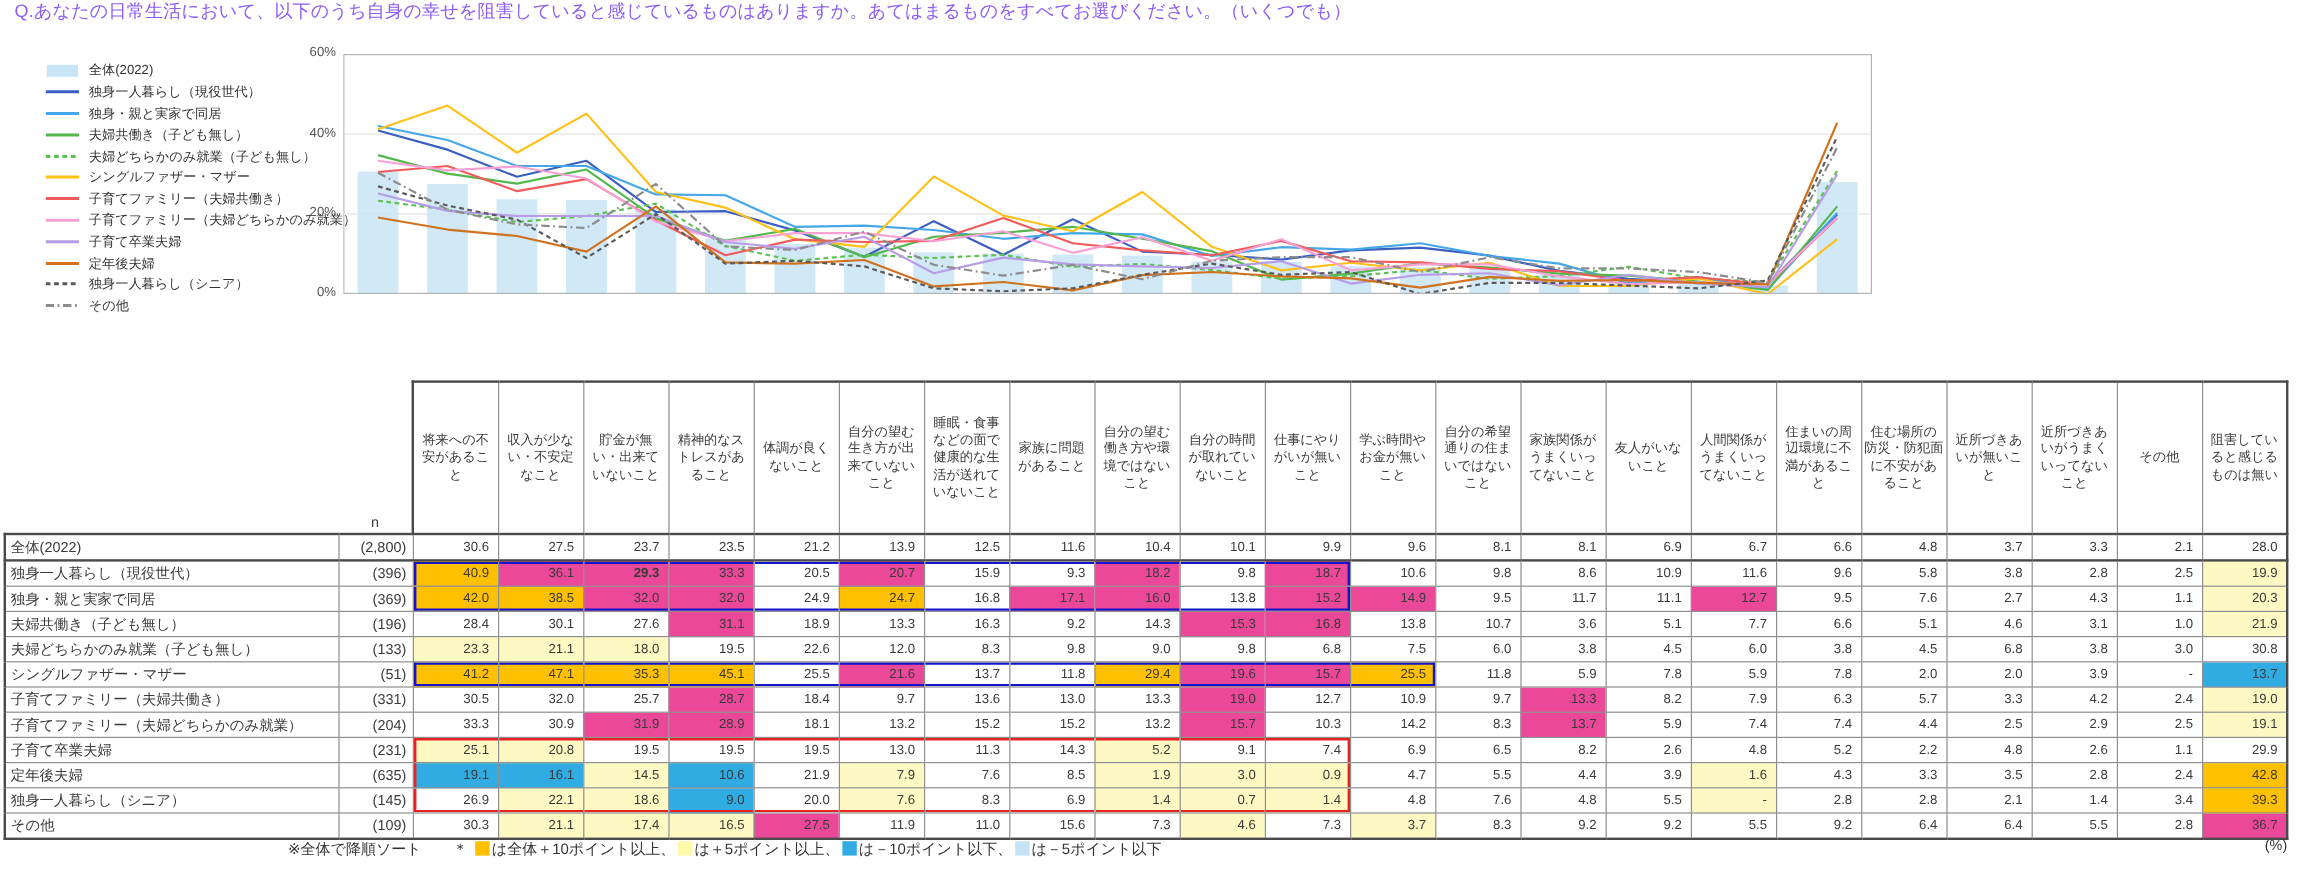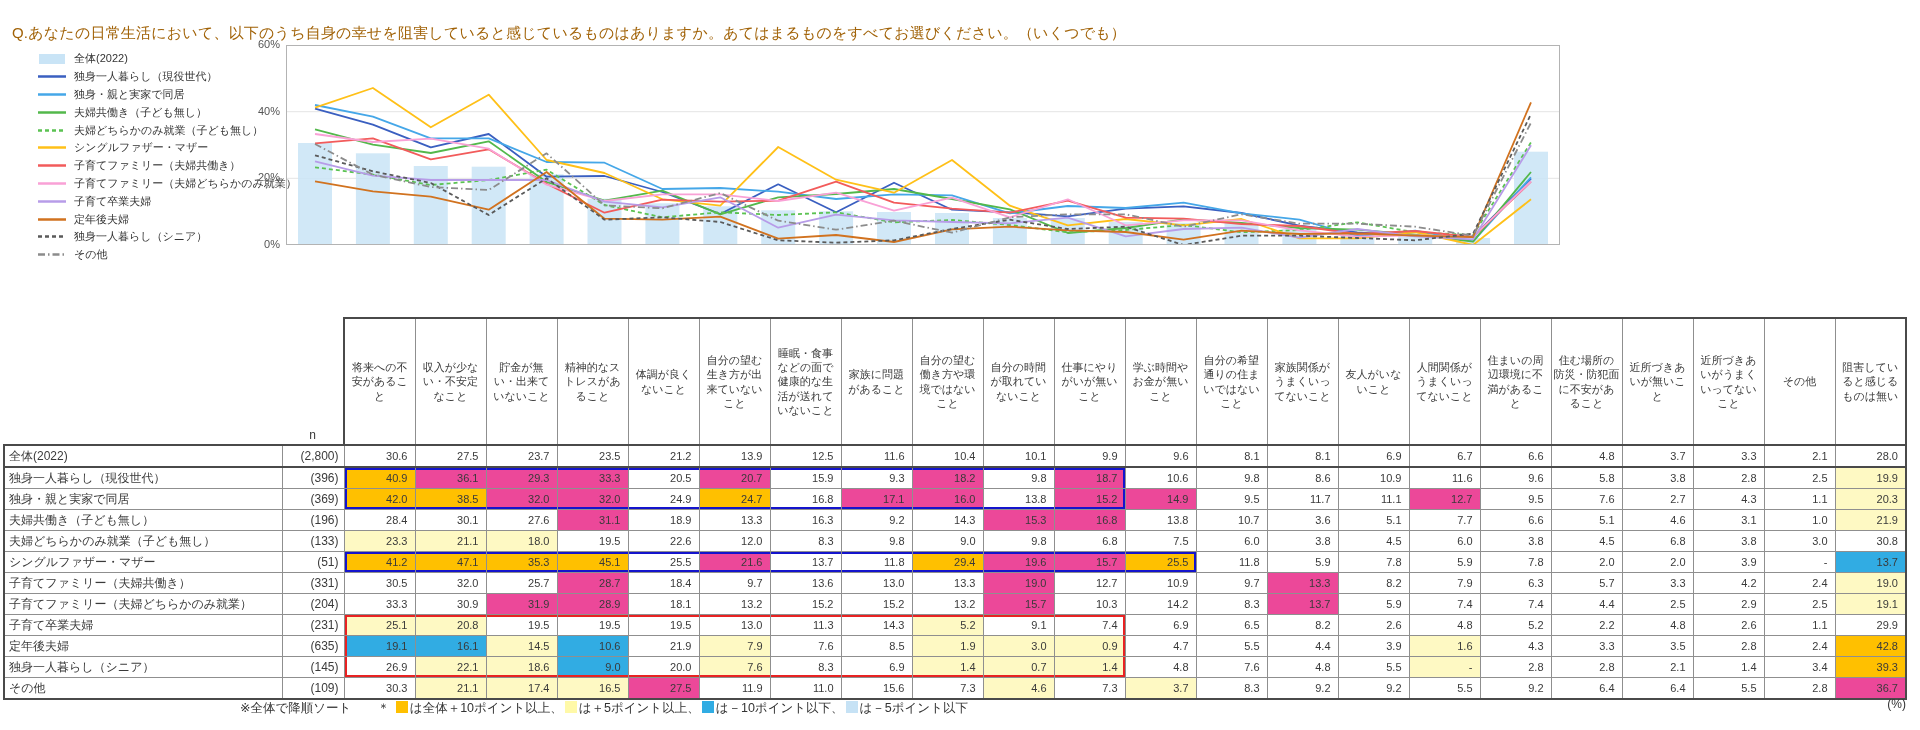--- a/index.html
+++ b/index.html
@@ -1,18 +1,18 @@
 <!DOCTYPE html>
 <html><head>
 <meta charset="utf-8">
 <style>
   html,body{margin:0;padding:0;background:#fff;}
   .page{position:relative;width:1920px;height:730px;background:#fff;overflow:hidden;
         font-family:"Liberation Sans","DejaVu Sans",sans-serif;color:#333;}
-  .title{position:absolute;left:12px;top:24px;font-size:15px;letter-spacing:.2px;color:#a16207;white-space:nowrap;}
+  .title{position:absolute;left:12px;top:0;font-size:15px;letter-spacing:.2px;color:#8b5cf6;white-space:nowrap;}
   
   .legend{position:absolute;left:38px;top:50px;}
   .legend-item{display:flex;align-items:center;height:17.8px;font-size:11px;color:#333;white-space:nowrap;}
   .legend-swatch{width:28px;margin-right:8px;flex:0 0 auto;display:flex;align-items:center;}
   
   .plot{position:absolute;left:286px;top:45px;width:1274px;height:200px;}
   .plot svg{display:block;}
   .ytick{position:absolute;width:44px;left:-50px;text-align:right;font-size:11px;color:#555;}
   
   table{position:absolute;left:3px;top:317px;border-collapse:collapse;table-layout:fixed;}
@@ -272,21 +272,21 @@
           <td class="val">3.7</td>
           <td class="val">3.3</td>
           <td class="val">2.1</td>
           <td class="val col-last">28.0</td>
         </tr>
         <tr class="">
           <td class="lblc">独身一人暮らし（現役世代）</td>
           <td class="nc">(396)</td>
           <td class="val c-p10" style="box-shadow: rgb(20, 20, 204) 0px 2px 0px 0px inset, rgb(20, 20, 204) 2px 0px 0px 0px inset;">40.9</td>
           <td class="val c-p5" style="box-shadow: rgb(20, 20, 204) 0px 2px 0px 0px inset;">36.1</td>
-          <td class="val c-p5" style="box-shadow: rgb(20, 20, 204) 0px 2px 0px 0px inset;">29.3</td>
+          <td class="val c-p5" style="box-shadow: rgb(20, 20, 204) 0px 2px 0px 0px inset; font-weight: bold;">29.3</td>
           <td class="val c-p5" style="box-shadow: rgb(20, 20, 204) 0px 2px 0px 0px inset;">33.3</td>
           <td class="val " style="box-shadow: rgb(20, 20, 204) 0px 2px 0px 0px inset;">20.5</td>
           <td class="val c-p5" style="box-shadow: rgb(20, 20, 204) 0px 2px 0px 0px inset;">20.7</td>
           <td class="val " style="box-shadow: rgb(20, 20, 204) 0px 2px 0px 0px inset;">15.9</td>
           <td class="val " style="box-shadow: rgb(20, 20, 204) 0px 2px 0px 0px inset;">9.3</td>
           <td class="val c-p5" style="box-shadow: rgb(20, 20, 204) 0px 2px 0px 0px inset;">18.2</td>
           <td class="val " style="box-shadow: rgb(20, 20, 204) 0px 2px 0px 0px inset;">9.8</td>
           <td class="val c-p5" style="box-shadow: rgb(20, 20, 204) 0px 2px 0px 0px inset, rgb(20, 20, 204) -2px 0px 0px 0px inset;">18.7</td>
           <td class="val ">10.6</td>
           <td class="val ">9.8</td>

